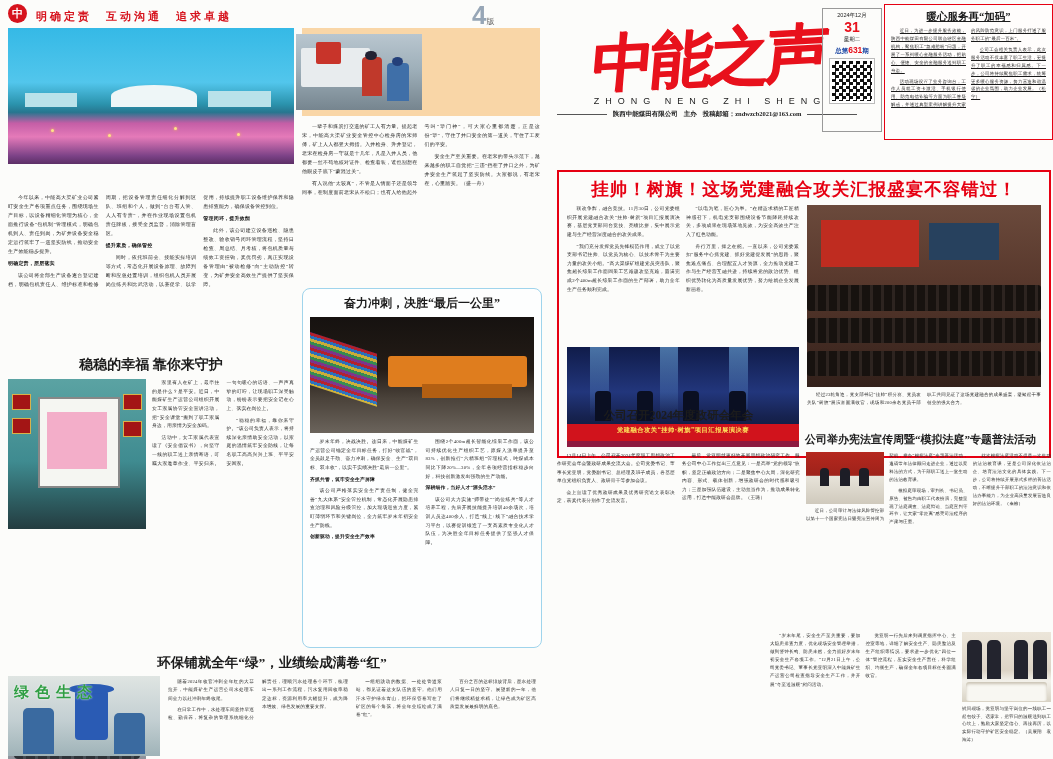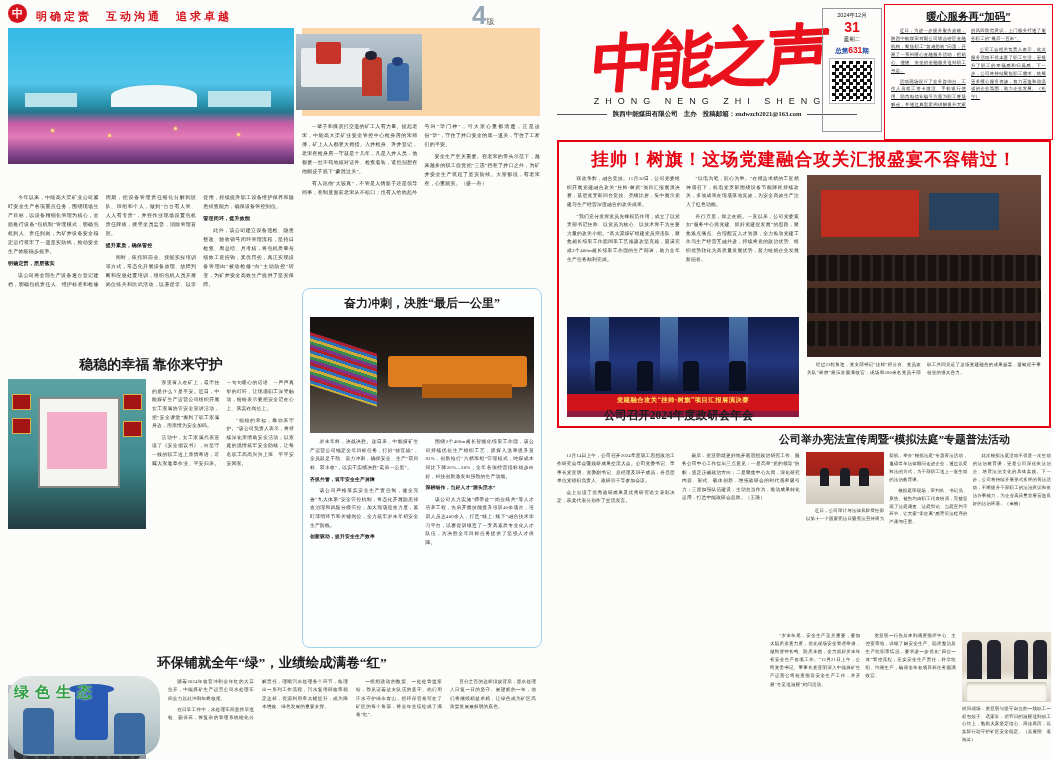--- a/index.html
+++ b/index.html
@@ -80,21 +80,21 @@
   .datebox{border:1px solid #999;text-align:center;padding:3px 2px;font-family:"Liberation Sans",sans-serif;}
   .datebox .d1{font-size:5.5px;color:#222;}
   .datebox .d2{font-size:14px;font-weight:bold;color:#e8111c;line-height:1.2;}
   .datebox .d3{font-size:5.5px;color:#222;margin-bottom:2px;}
   .datebox .zq{font-size:6.5px;font-weight:bold;color:#1440a0;}
   .datebox .zq b{color:#e8111c;font-size:8.5px;}
   .qr{width:40px;height:40px;margin:3px auto 0;border:2px solid #fff;outline:1px solid #bbb;
       background:repeating-conic-gradient(#111 0% 25%,#fff 0% 50%) 0 0/7px 7px;}
   
   .box-warm{border:1.5px solid #e60012;background:#fffdfc;padding:5px 6px;}
-  .frame-main{border:2px solid #e60012;}
+  .frame-main{border:2px solid #e60012;margin-top:30px;}
   .h-main{font-size:17.5px;font-weight:bold;color:#e60012;text-align:center;letter-spacing:1px;
           font-family:"Liberation Sans",sans-serif;}
   .box-laosong{background:#f9d6a7;}
   .ls-q{font-size:13px;font-weight:bold;color:#222;text-align:center;}
   .ls-n{font-size:21px;font-weight:bold;color:#151515;text-align:center;letter-spacing:10px;
         transform:rotate(-4deg);font-family:"Liberation Serif",serif;}
   .box-sprint{border:1.5px solid #9fd4ec;border-radius:8px;background:#fdfefe;padding:6px 7px;}
   .cap{font-size:4.5px;line-height:1.7;text-align:justify;color:#2a2a2a;}
 </style>
 </head>
@@ -183,21 +183,21 @@
         <p>岁末年终，决战决胜。连日来，中能煤矿生产运营公司锚定全年目标任务，打好“收官战”，全员鼓足干劲、奋力冲刺，确保安全、生产“双目标、双丰收”，以实干实绩决胜“最后一公里”。</p>
         <p class="sub">齐抓共管，筑牢安全生产屏障</p>
         <p>该公司严格落实安全生产责任制，健全完善“九大体系”安全管控机制，常态化开展隐患排查治理和风险分级管控，加大现场巡查力度，紧盯薄弱环节和关键岗位，全力筑牢岁末年初安全生产防线。</p>
         <p class="sub">创新驱动，提升安全生产效率</p>
         <p>围绕2个400m超长智能化综采工作面，该公司持续优化生产组织工艺，原煤入洗率提升至83%，创新推行“六精班组”管理模式，吨煤成本同比下降20%—30%，全年各项经营指标稳步向好，科技创新激发出强劲的生产动能。</p>
         <p class="sub">深耕细作，当好人才“源头活水”</p>
         <p>该公司大力实施“师带徒”“岗位练兵”等人才培养工程，先后开展技能提升培训40余场次，培训人员达400余人，打造“线上+线下”融合技术学习平台，以赛促训锻造了一支高素质专业化人才队伍，为决胜全年目标任务提供了坚强人才保障。</p>
       </div>
   </div>
   <div class="abs" style="left:8px;top:676px;width:528px;height:80px;">
-    <div class="abs ph ph-eco" style="left:0;top:0;width:152px;height:80px;border-radius:22px;">
+    <div class="abs ph ph-eco" style="left:0;top:0;width:152px;height:80px;">
       <div class="valve" style="left:44%;top:18%;width:22%;height:62%;"></div>
       <div class="valve" style="left:40%;top:10%;width:30%;height:12%;border-radius:50%;"></div>
       <div class="wkr" style="left:10%;top:40%;width:20%;height:58%;"></div>
       <div class="wkr" style="left:70%;top:46%;width:20%;height:52%;"></div>
       <div class="cap">绿色生态</div>
     </div>
     <div class="abs t cols4" style="left:160px;top:2px;width:368px;height:78px;font-size:4.6px;">
         <p>随着2024年收官冲刺全年红的大幕拉开，中能煤矿生产运营公司水处理车间全力以赴冲刺年终收尾。</p>
         <p>在日常工作中，水处理车间坚持早巡检、勤保养，将复杂的管理系统细化分解责任，理顺污水处理各个环节，梳理出一系列工作流程，污水复用回收率稳定达标，资源利用率大幅提升，成为降本增效、绿色发展的重要支撑。</p>
         <p>一组组跳动的数据、一处处管道泵站，都见证着这支队伍的坚守。他们用汗水守护绿水青山，把环保答卷写在了矿区的每个角落，将全年业绩绘成了满卷“红”。</p>
@@ -266,21 +266,21 @@
     </div>
   </div>
 
   <div class="abs hline" style="left:557px;top:408px;width:243px;font-size:11.5px;">公司召开2024年度政研会年会</div>
   <div class="abs t cols2" style="left:557px;top:452px;width:243px;height:168px;font-size:4.7px;">
       <p>12月14日上午，公司召开2024年度职工思想政治工作研究会年会暨政研成果交流大会。公司党委书记、董事长党亚明，党委副书记、总经理及班子成员，各基层单位党组织负责人、政研骨干等参加会议。</p>
       <p>会上宣读了优秀政研成果及优秀研究论文表彰决定，获奖代表分别作了交流发言。</p>
       <p>最后，党亚明就更好地开展思想政治研究工作、服务公司中心工作提出三点意见：一是高举“党的领导”旗帜，坚定正确政治方向；二是聚焦中心大局，深化研究内容、形式、载体创新，增强政研会的时代感和吸引力；三是加强队伍建设，主动担当作为，推动成果转化运用，打造中能政研会品牌。（王璐）</p>
     </div>
 
-  <div class="abs hline" style="left:772px;top:432px;width:245px;font-size:11px;text-align:center;">公司举办宪法宣传周暨“模拟法庭”专题普法活动</div>
+  <div class="abs hline" style="left:798px;top:432px;width:245px;font-size:11px;text-align:center;">公司举办宪法宣传周暨“模拟法庭”专题普法活动</div>
   <div class="abs t cols3" style="left:806px;top:452px;width:245px;height:148px;font-size:4.4px;column-gap:5px;">
     <div class="ph ph-fz" style="width:100%;height:52px;margin-bottom:3px;">
       <div class="fig" style="left:18%;"></div>
         <div class="fig" style="left:44%;"></div>
         <div class="fig" style="left:68%;"></div>
     </div>
   <p>近日，公司审计与法律风险管控部以第十一个国家宪法日暨宪法宣传周为契机，举办“模拟法庭”专题普法活动，邀请常年法律顾问走进企业，通过以案释法的方式，为干部职工送上一堂生动的法治教育课。</p>
       <p>模拟庭审现场，审判长、书记员、原告、被告均由职工代表扮演，完整呈现了法庭调查、法庭辩论、当庭宣判等环节，让大家“零距离”感受司法程序的严肃与庄重。</p>
       <p>此次模拟法庭活动不仅是一次生动的法治教育课，更是公司深化依法治企、培育法治文化的具体实践。下一步，公司将持续开展形式多样的普法活动，不断提升干部职工的法治意识和依法办事能力，为企业高质量发展营造良好的法治环境。（秦榆）</p>
     </div>

